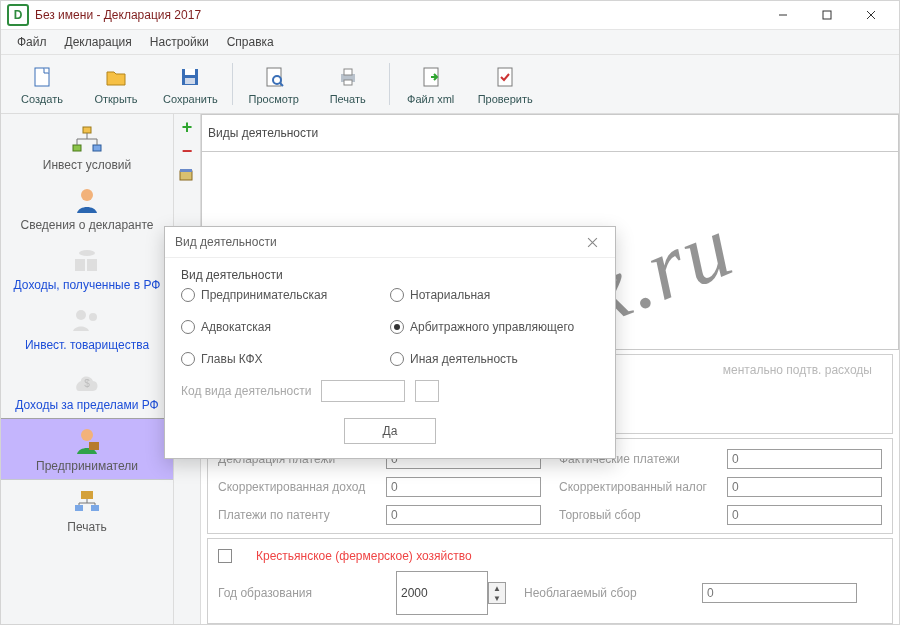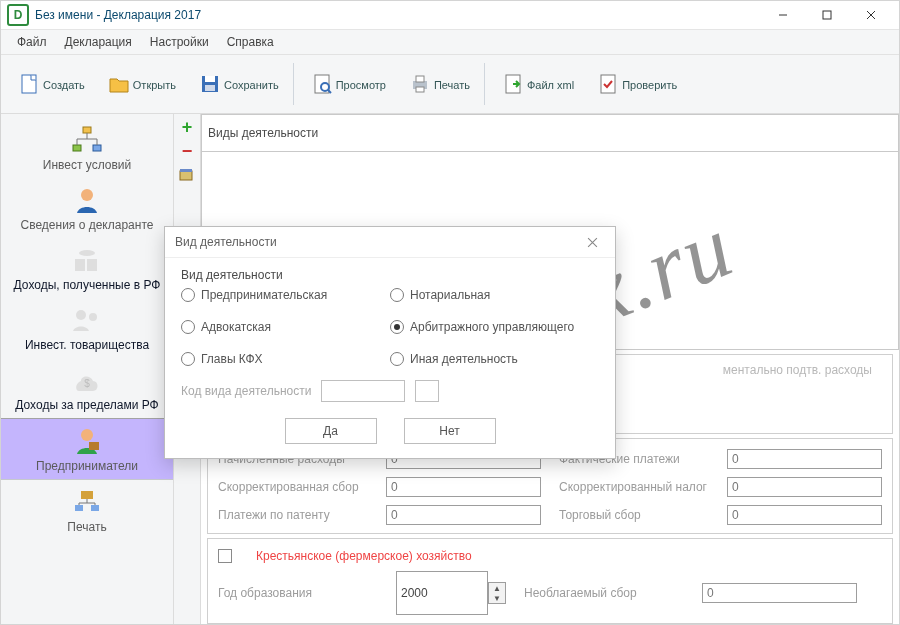--- a/index.html
+++ b/index.html
@@ -1,37 +1,37 @@
 <!DOCTYPE html>
 <html><head>
 <meta charset="utf-8">
 <style>
   html,body{margin:0;padding:0;font-family:Tahoma,Segoe UI,sans-serif;font-size:12px;color:#444;background:#fff}
   .window{width:900px;height:625px;border:1px solid #d4d4d4;box-sizing:border-box;position:relative;display:flex;flex-direction:column;background:#fff;overflow:hidden}
   
   .titlebar{height:28px;display:flex;align-items:center;background:#fff;border-bottom:1px solid #e5e5e5;padding:0 6px}
   .app-icon{width:18px;height:18px;border:2px solid #2e8b3d;color:#2e8b3d;border-radius:3px;display:flex;align-items:center;justify-content:center;font-weight:bold;font-size:12px;margin-right:6px}
-  .title-text{color:#0c4a6e}
+  .title-text{color:#7f1d1d}
   .win-controls{margin-left:auto;display:flex}
   .win-btn{width:44px;height:28px;display:flex;align-items:center;justify-content:center;color:#555}
   .win-btn svg{width:10px;height:10px}
   
   .menubar{height:24px;display:flex;align-items:center;gap:2px;padding:0 8px;background:#f5f6f7;border-bottom:1px solid #e2e2e2}
   .menu-item{padding:2px 8px;border-radius:2px}
   
   .toolbar{height:58px;display:flex;align-items:center;padding:0 4px;background:#f5f6f7;border-bottom:1px solid #dcdcdc}
-  .tool-btn{display:flex;flex-direction:row;align-items:center;justify-content:center;padding:4px 10px;min-width:54px;color:#3f5e84}
+  .tool-btn{display:flex;flex-direction:column;align-items:center;justify-content:center;padding:4px 10px;min-width:54px;color:#3f5e84}
   .tool-sep{width:0;height:42px;border-left:1px solid #d0d6dd;margin:0 4px}
   .tool-icon{width:28px;height:28px;display:flex;align-items:center;justify-content:center}
   .tool-label{font-size:11px;margin-top:2px;color:#355}
   
   .body{flex:1;display:flex;min-height:0}
   .sidebar{width:172px;background:#f4f5f6;border-right:1px solid #dcdcdc;padding-top:4px;overflow:hidden}
   .side-item{display:flex;flex-direction:column;align-items:center;padding:6px 4px;text-align:center;color:#5a5a5a}
-  .side-item.dim{color:#0f172a}
+  .side-item.dim{color:#1d4ed8}
   .side-item.sel{background:#c4b5fd;border-top:1px solid #a3a3a3;border-bottom:1px solid #c6c9cd}
   .side-icon{width:40px;height:32px;display:flex;align-items:center;justify-content:center;margin-bottom:2px}
   .content{flex:1;display:flex;position:relative;min-width:0}
   .gutter{width:26px;background:#f4f5f6;border-right:1px solid #dcdcdc;padding-top:4px;display:flex;flex-direction:column;align-items:center;gap:6px}
   .g-btn{width:18px;height:18px;display:flex;align-items:center;justify-content:center;border-radius:2px}
   .main{flex:1;display:flex;flex-direction:column;min-width:0}
   .list-hdr{height:20px;border:1px solid #c9c9c9;background:#fff;display:flex;align-items:center;padding:8px 6px;color:#4a4a4a;margin:0 0 0 0}
   .list-body{flex:1;border:1px solid #c9c9c9;border-top:none;background:#fff;min-height:150px}
   
   .group{border:1px solid #cfcfcf;margin:4px 6px 0 6px;padding:10px 10px 8px 10px;position:relative;color:#9c9c9c}
@@ -256,27 +256,27 @@
       <div class="main">
         <div class="list-hdr">Виды деятельности</div>
         <div class="list-body"></div>
 
         <div class="group" style="height:60px">
           <span style="position:absolute;right:20px;top:8px;color:#b8b8b8">ментально подтв. расходы</span>
         </div>
 
         <div class="group">
           <div class="row">
-            <span class="lbl">Начисленные расходы</span>
+            <span class="lbl">Декларация платежи</span>
             <input class="num" value="0" style="">
             <span class="lbl">Фактические платежи</span>
             <input class="num" value="0" style="">
           </div>
           <div class="row">
-            <span class="lbl">Скорректированная сбор</span>
+            <span class="lbl">Скорректированная доход</span>
             <input class="num" value="0" style="">
             <span class="lbl">Скорректированный налог</span>
             <input class="num" value="0" style="">
           </div>
           <div class="row">
             <span class="lbl">Платежи по патенту</span>
             <input class="num" value="0" style="">
             <span class="lbl">Торговый сбор</span>
             <input class="num" value="0" style="">
           </div>
@@ -349,17 +349,16 @@
             </label>
           </div>
       </div>
       <div class="kv-row">
         <span>Код вида деятельности</span>
         <input style="">
         <span class="sq"></span>
       </div>
       <div class="modal-actions">
         <div class="btn">Да</div>
-        <div class="btn">Нет</div>
       </div>
     </div>
   </div>
 </div>
 
 </body></html>

